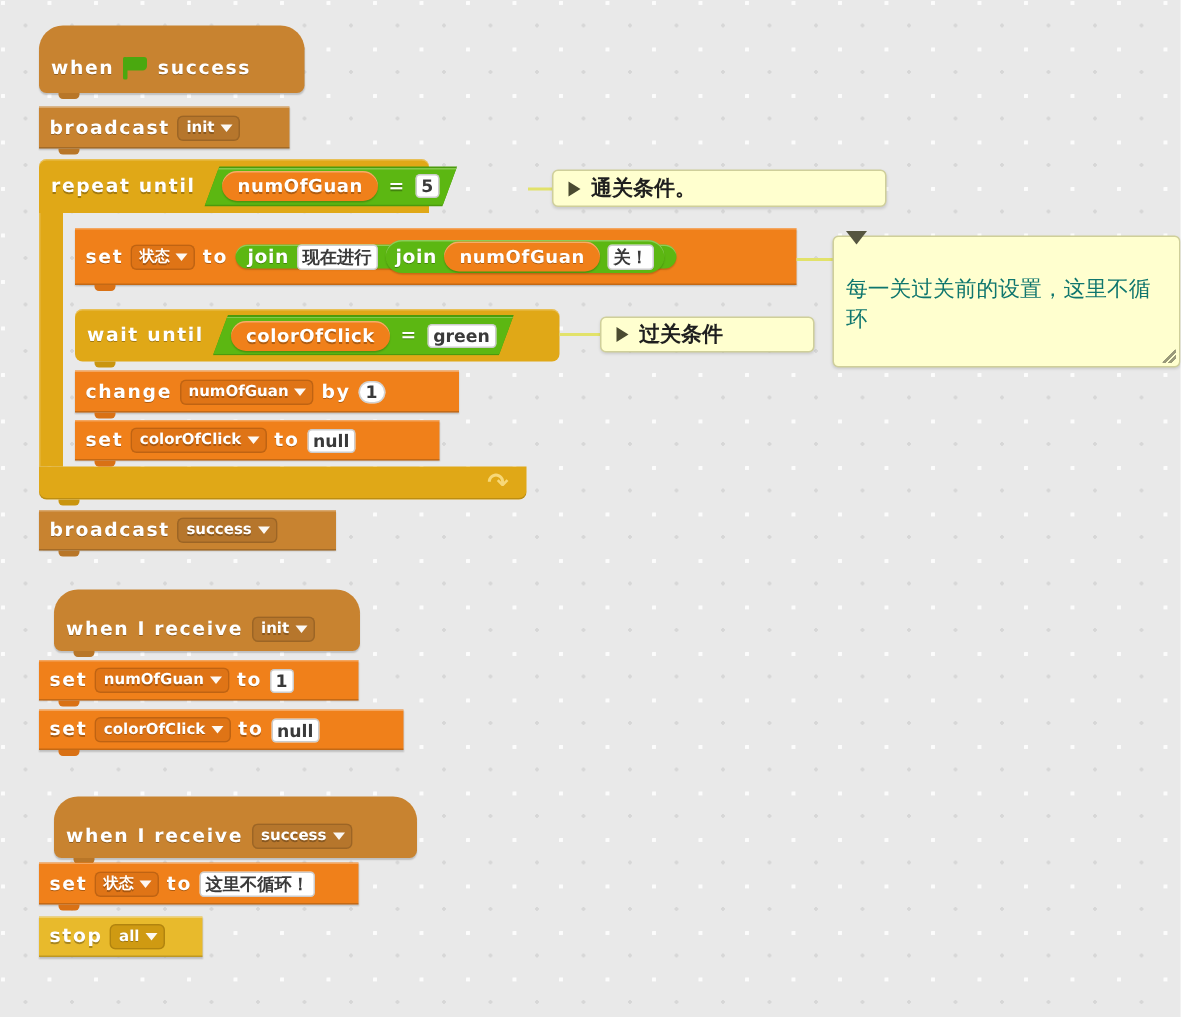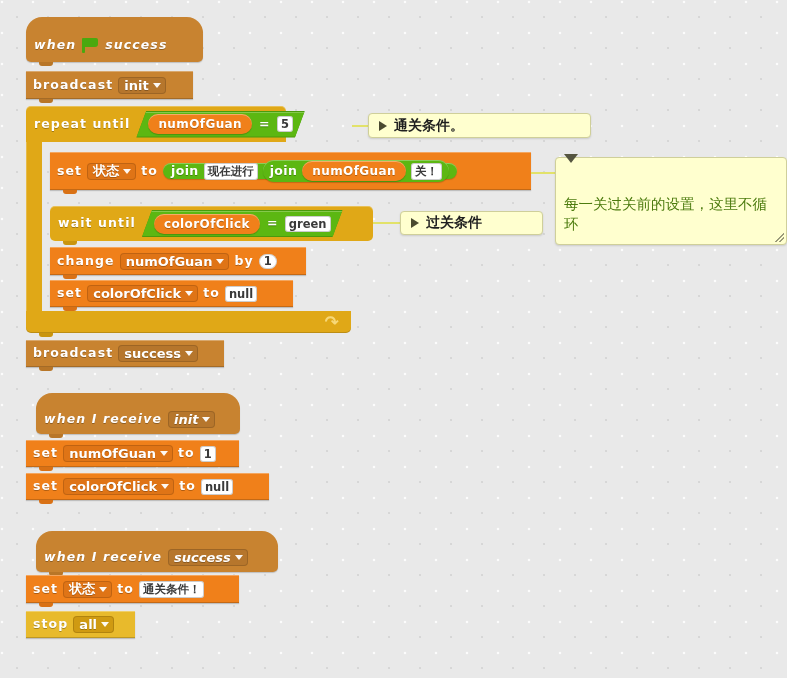--- a/index.html
+++ b/index.html
@@ -49,21 +49,20 @@
   .control { background: #e0a817; }
   .ctrl-lt { background: #e8ba2c; }
 
   
   .hat {
     position: absolute;
     border-radius: 5px;
     background: #c88330;
     box-shadow: inset 0 1px 0 rgba(255,255,255,0.30),
                 0 1px 1px rgba(0,0,0,0.18);
-    font-style: italic;
   }
   .hat-cap {
     position: absolute;
     height: 16px;
     background: #c88330;
     border-radius: 60px 60px 0 0;
     top: -11px; left: 0;
   }
   .hat-body {
     position: absolute;
@@ -90,21 +89,21 @@
     border-radius: 4px;
     padding: 2px 5px 2px 6px;
     height: 17px;
     box-shadow: inset 0 0 0 1px rgba(0,0,0,0.14);
   }
   .dd-events  { background: #b6762c; }
   .dd-data    { background: #df7416; }
   .dd-control { background: #cf9a12; }
   .dd-txt {
     color: #ffffff;
-    font-size: 13px;
+    font-size: 10px;
     font-weight: bold;
     white-space: nowrap;
     text-shadow: 0 1px 0 rgba(0,0,0,0.25);
   }
   .caret {
     width: 0; height: 0;
     border-left: 4px solid transparent;
     border-right: 4px solid transparent;
     border-top: 5px solid #ffffff;
     opacity: 0.95;
@@ -213,23 +212,23 @@
   }
   .tri-down {
     width: 0; height: 0;
     border-left: 7px solid transparent;
     border-right: 7px solid transparent;
     border-top: 9px solid #555540;
   }
   .comment-open { padding: 5px 7px 6px 8px; }
   .cm-body {
     font-size: 14.5px;
-    color: #4d7c0f;
+    color: #0f766e;
     line-height: 1.38;
-    margin-top: 12px;
+    margin-top: 1px;
     word-break: break-all;
   }
   .cm-resize {
     position: absolute;
     right: 2px; bottom: 2px;
     width: 9px; height: 9px;
     background:
       linear-gradient(135deg, transparent 48%, #9a9a7a 48%, #9a9a7a 60%, transparent 60%),
       linear-gradient(135deg, transparent 70%, #9a9a7a 70%, #9a9a7a 82%, transparent 82%);
   }
@@ -444,21 +443,21 @@
     <div class="notch events"></div>
   </div>
 
   <div class="blk data" style="left:26px; top:575px; width:213px; height:28px;">
     <span class="btxt sp">set</span>
     <span class="dropdown dd-data">
       <span class="dd-txt">状态</span>
       <span class="caret"></span>
     </span>
     <span class="btxt sp">to</span>
-    <span class="txtfield">通关条件！</span>
+    <span class="txtfield">这里不循环！</span>
     <div class="notch data"></div>
   </div>
 
   <div class="blk ctrl-lt" style="left:26px; top:611px; width:109px; height:27px;">
     <span class="btxt sp">stop</span>
     <span class="dropdown dd-control">
       <span class="dd-txt">all</span>
       <span class="caret"></span>
     </span>
   </div>

